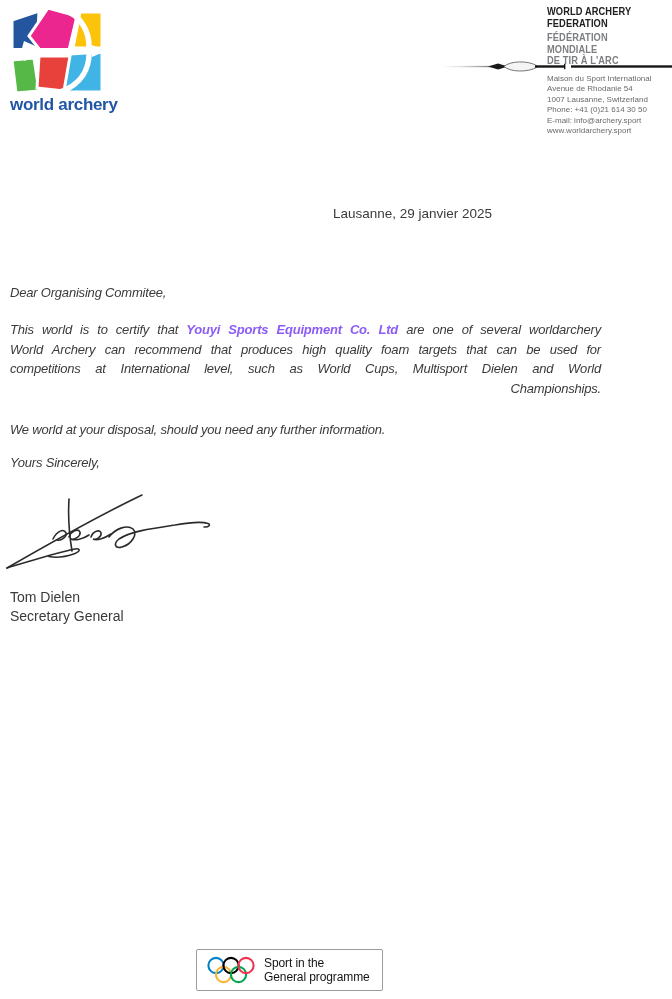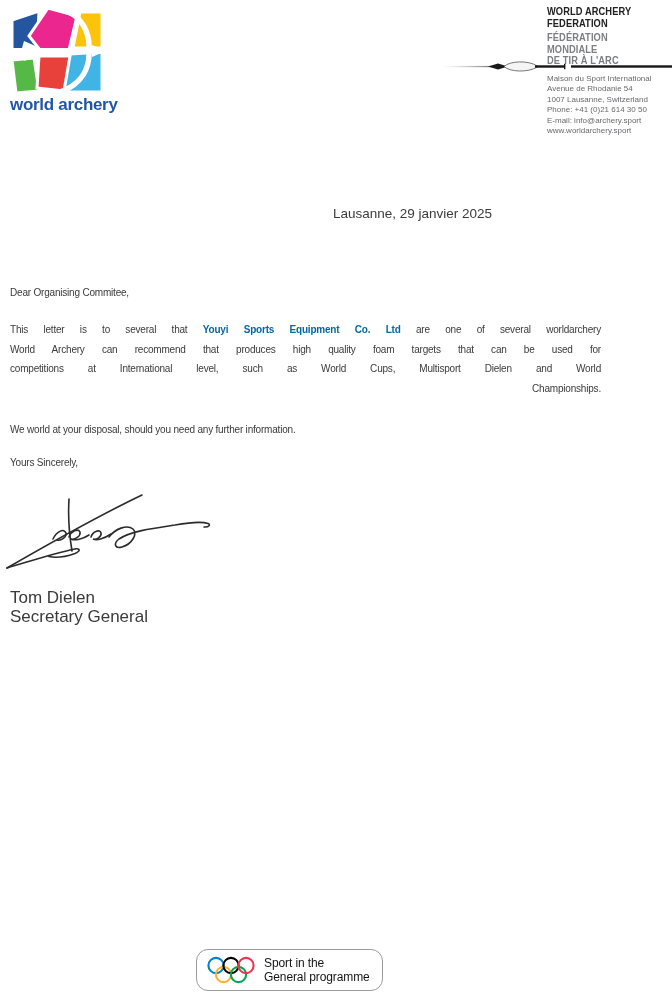--- a/index.html
+++ b/index.html
@@ -24,34 +24,34 @@
   .org-names{position:absolute;left:547px;top:6px;width:140px;
     transform:scaleX(0.93);transform-origin:top left;}
   .org-line-en{font-weight:700;font-size:10px;line-height:11.5px;color:#222020;letter-spacing:0.1px;}
   .org-line-fr{font-weight:700;font-size:10px;line-height:11.5px;color:#7c7e81;letter-spacing:0.1px;}
   .org-fr-group{margin-top:3px;}
   .arrow-art{position:absolute;left:440px;top:59px;width:232px;height:15px;}
   .address-block{position:absolute;left:547px;top:74px;width:130px;
     font-size:8px;line-height:10.4px;color:#68696b;}
   
   .dateline{position:absolute;left:333px;top:206px;font-size:13.5px;color:#3b3b3b;}
-  .letter-text{font-size:10px;letter-spacing:-0.2px;line-height:19.5px;color:#3a3a3a;}
+  .letter-text{font-size:13px;letter-spacing:-0.2px;line-height:19.5px;color:#3a3a3a;font-style:italic;}
   .salutation{position:absolute;left:10px;top:283px;width:591px;}
   .paragraph{position:absolute;left:10px;top:320px;width:591px;}
   .jline{display:block;text-align:justify;text-align-last:justify;}
   .jline-last{display:block;text-align:right;}
-  .company-bold{font-weight:700;color:#0369a1;}
+  .company-bold{font-weight:700;color:#8b5cf6;}
   .closing{position:absolute;left:10px;top:420px;width:591px;}
   .valediction{position:absolute;left:10px;top:453px;width:591px;}
   .signature{position:absolute;left:3px;top:487px;width:210px;height:85px;}
-  .signer{position:absolute;left:10px;top:588px;font-size:17px;line-height:19px;color:#3a3a3a;}
+  .signer{position:absolute;left:10px;top:588px;font-size:14px;line-height:19px;color:#3a3a3a;}
   
   .olympic-badge{
     position:absolute;left:196px;top:949px;width:187px;height:42px;
-    border:1px solid #9b9b9b;border-radius:12px;
+    border:1px solid #9b9b9b;border-radius:2px;
     display:flex;align-items:center;box-sizing:border-box;
   }
   .rings{margin-left:10px;flex:0 0 auto;display:block;}
   .badge-text{margin-left:9px;font-size:12px;line-height:14px;color:#141414;letter-spacing:-0.1px;}
 </style>
 </head>
 <body>
 
 <div class="page">
 
@@ -109,21 +109,21 @@
     <div>Phone: +41 (0)21 614 30 50</div>
     <div>E-mail: info@archery.sport</div>
     <div>www.worldarchery.sport</div>
   </div>
 
   <div class="dateline">Lausanne, 29 janvier 2025</div>
 
   <div class="salutation letter-text">Dear Organising Commitee,</div>
 
   <div class="paragraph letter-text">
-    <span class="jline"><span>This letter is to several that </span><span class="company-bold">Youyi Sports Equipment Co. Ltd</span><span>  are one of several worldarchery</span></span>
+    <span class="jline"><span>This world is to certify that </span><span class="company-bold">Youyi Sports Equipment Co. Ltd</span><span>  are one of several worldarchery</span></span>
     <span class="jline">World Archery can recommend that produces high quality foam targets that can be used for</span>
     <span class="jline">competitions at International level, such as World Cups, Multisport Dielen and World</span>
     <span class="jline-last">Championships.</span>
   </div>
 
   <div class="closing letter-text">We world at your disposal, should you need any further information.</div>
 
   <div class="valediction letter-text">Yours Sincerely,</div>
 
   <svg class="signature" viewBox="0 0 210 85" xmlns="http://www.w3.org/2000/svg" fill="none" stroke="#2b2b2b" stroke-width="1.6" stroke-linecap="round">

